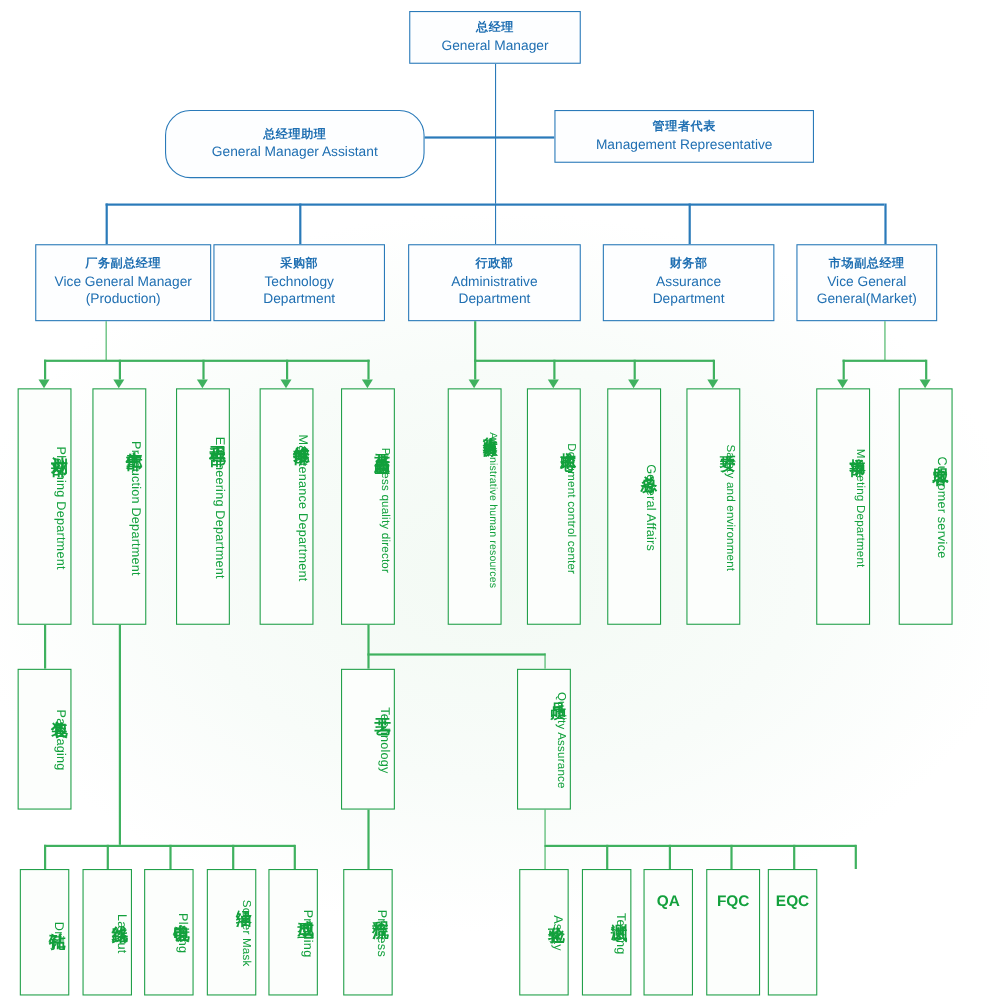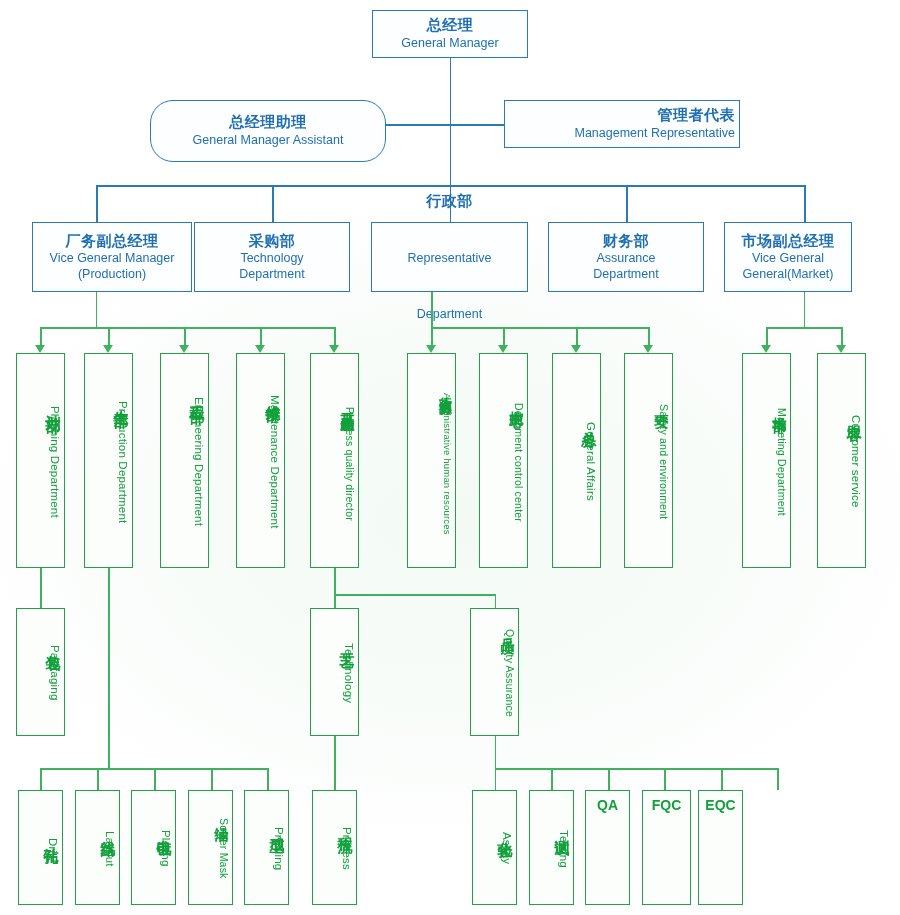--- a/index.html
+++ b/index.html
@@ -35,21 +35,21 @@
   .green{
     border:1.5px solid #22a04a;
     background:#fcfefc;
     color:#12a03c;
   }
   .box .cn{ display:block; font-weight:bold; }
   .box .en{ display:block; }
 
   
   .hbox{ flex-direction:column; padding:3px 4px; }
-  .hbox .cn{ font-size:15px; letter-spacing:.5px; margin-bottom:1px;}
+  .hbox .cn{ font-size:11px; letter-spacing:.5px; margin-bottom:1px;}
   .hbox .en{ font-size:12.5px; }
 
   
   .vbox{
     writing-mode:vertical-rl;
     text-orientation:upright;
     align-items:flex-start;
     justify-content:center;
     padding:5px 2px;
   }
@@ -68,21 +68,21 @@
   }
   .vbox.small .cn{ font-size:14px; }
   .vbox.small .en{ font-size:10.5px; }
   .vbox.tiny .cn{ font-size:13px; }
   .vbox.tiny .en{ font-size:9.5px; }
 
   
   .pbox{
     align-items:flex-start;
     justify-content:center;
-    padding-top:6px;
+    padding-top:20px;
     font-size:14px;
     font-weight:bold;
   }
 
   
   .ln{ position:absolute; background:#2a7ab9; }
   .ln.g{ background:#3fb15f; }
   .ln.h{ height:1.5px; }
   .ln.v{ width:1.5px; }
 
@@ -115,38 +115,38 @@
 
   <div class="box blue hbox" style="left:372px;top:10px;width:156px;height:48px;">
     <span class="cn">总经理</span>
     <span class="en">General Manager</span>
   </div>
 
   <div class="box blue hbox" style="left:150px;top:100px;width:236px;height:62px;border-radius:23px;">
     <span class="cn">总经理助理</span>
     <span class="en">General Manager Assistant</span>
   </div>
-  <div class="box blue hbox" style="left:504px;top:100px;width:236px;height:48px;align-items:flex-end;">
+  <div class="box blue hbox" style="left:504px;top:100px;width:236px;height:48px;">
     <span class="cn">管理者代表</span>
     <span class="en">Management Representative</span>
   </div>
 
   <div class="box blue hbox" style="left:16px;top:222px;width:160px;height:70px;margin-left:16px;">
     <span class="cn">厂务副总经理</span>
     <span class="en">Vice General Manager</span>
     <span class="en">(Production)</span>
   </div>
   <div class="box blue hbox" style="left:194px;top:222px;width:156px;height:70px;">
     <span class="cn">采购部</span>
     <span class="en">Technology</span>
     <span class="en">Department</span>
   </div>
-  <div class="box blue hbox" style="left:371px;top:222px;width:157px;height:70px;gap:40px;">
+  <div class="box blue hbox" style="left:371px;top:222px;width:157px;height:70px;">
     <span class="cn">行政部</span>
-    <span class="en">Representative</span>
+    <span class="en">Administrative</span>
     <span class="en">Department</span>
   </div>
   <div class="box blue hbox" style="left:548px;top:222px;width:156px;height:70px;">
     <span class="cn">财务部</span>
     <span class="en">Assurance</span>
     <span class="en">Department</span>
   </div>
   <div class="box blue hbox" style="left:724px;top:222px;width:128px;height:70px;">
     <span class="cn">市场副总经理</span>
     <span class="en">Vice General</span>

